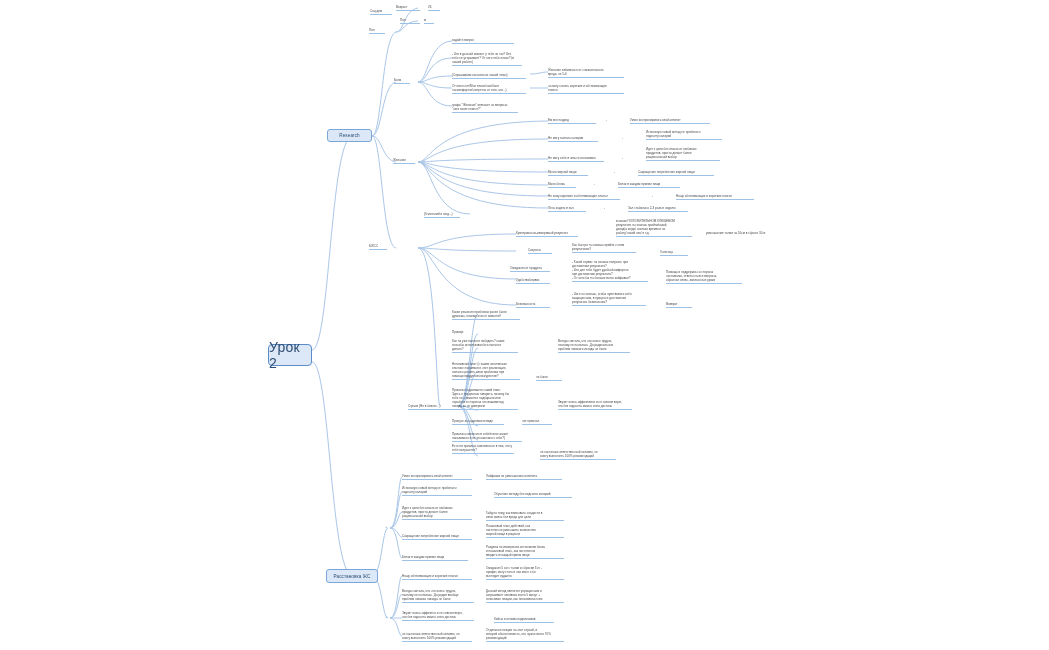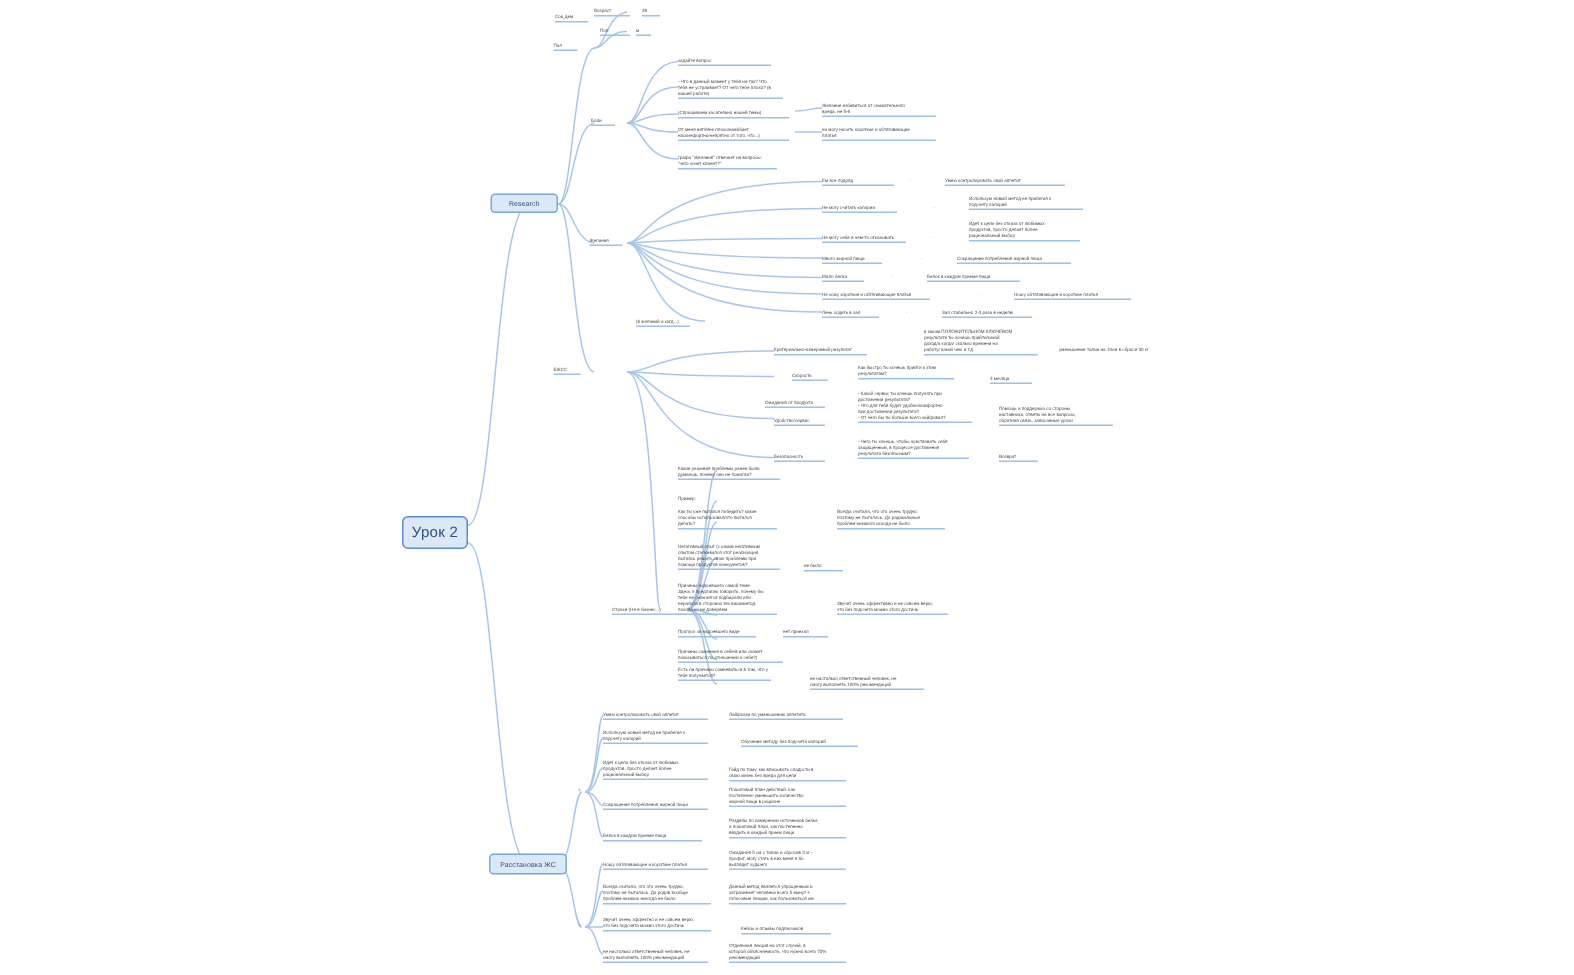--- a/index.html
+++ b/index.html
@@ -16,21 +16,21 @@
   svg#links path{fill:none;stroke:#a9c6e8;stroke-width:1;}
 
   
   .root{
     position:absolute;
     box-sizing:border-box;
     background:#dce8f7;
     border:1.4px solid #5b8cc8;
     border-radius:4px;
     color:#2f4f74;
-    font-size:10px;
+    font-size:14px;
     display:flex;align-items:center;justify-content:center;
     letter-spacing:.2px;
   }
   
   .branch{
     position:absolute;
     box-sizing:border-box;
     background:#dce8f7;
     border:1px solid #7ba6d8;
     border-radius:3px;

